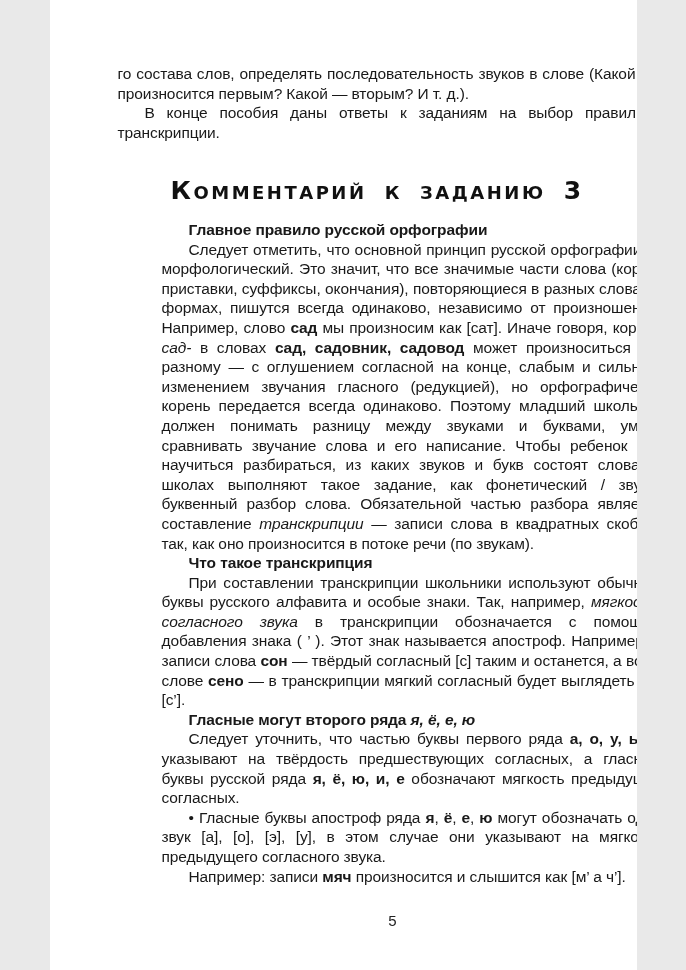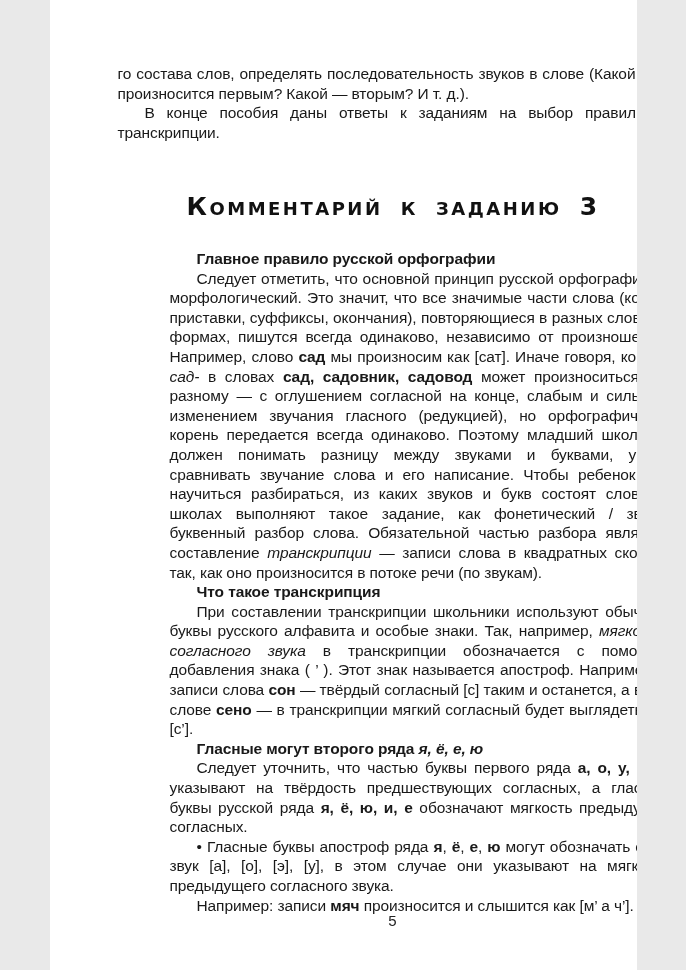--- a/index.html
+++ b/index.html
@@ -19,32 +19,32 @@
     font-size:15.5px;
     line-height:19.6px;
     text-align:justify;
     letter-spacing:-0.1px;
     hyphens:auto;
   }
   p.indent{text-indent:27px;}
   
   .heading{
     position:absolute;left:121px;top:176px;
-    margin:16px;
+    margin:0;
     font-family:"DejaVu Sans", sans-serif;
     font-weight:700;
     font-size:25px;
     line-height:30px;
     font-variant:small-caps;
     letter-spacing:2.5px;
     word-spacing:7px;
     color:#111111;
   }
   
-  .section{position:absolute;left:120px;top:220px;width:500px;margin-top:29px;}
+  .section{position:absolute;left:112px;top:220px;width:500px;}
   p.subhead{
     margin:0;
     font-size:15.5px;
     line-height:19.6px;
     font-weight:700;
     text-indent:27px;
     letter-spacing:-0.1px;
   }
   .b{font-weight:700;}
   .i{font-style:italic;}

